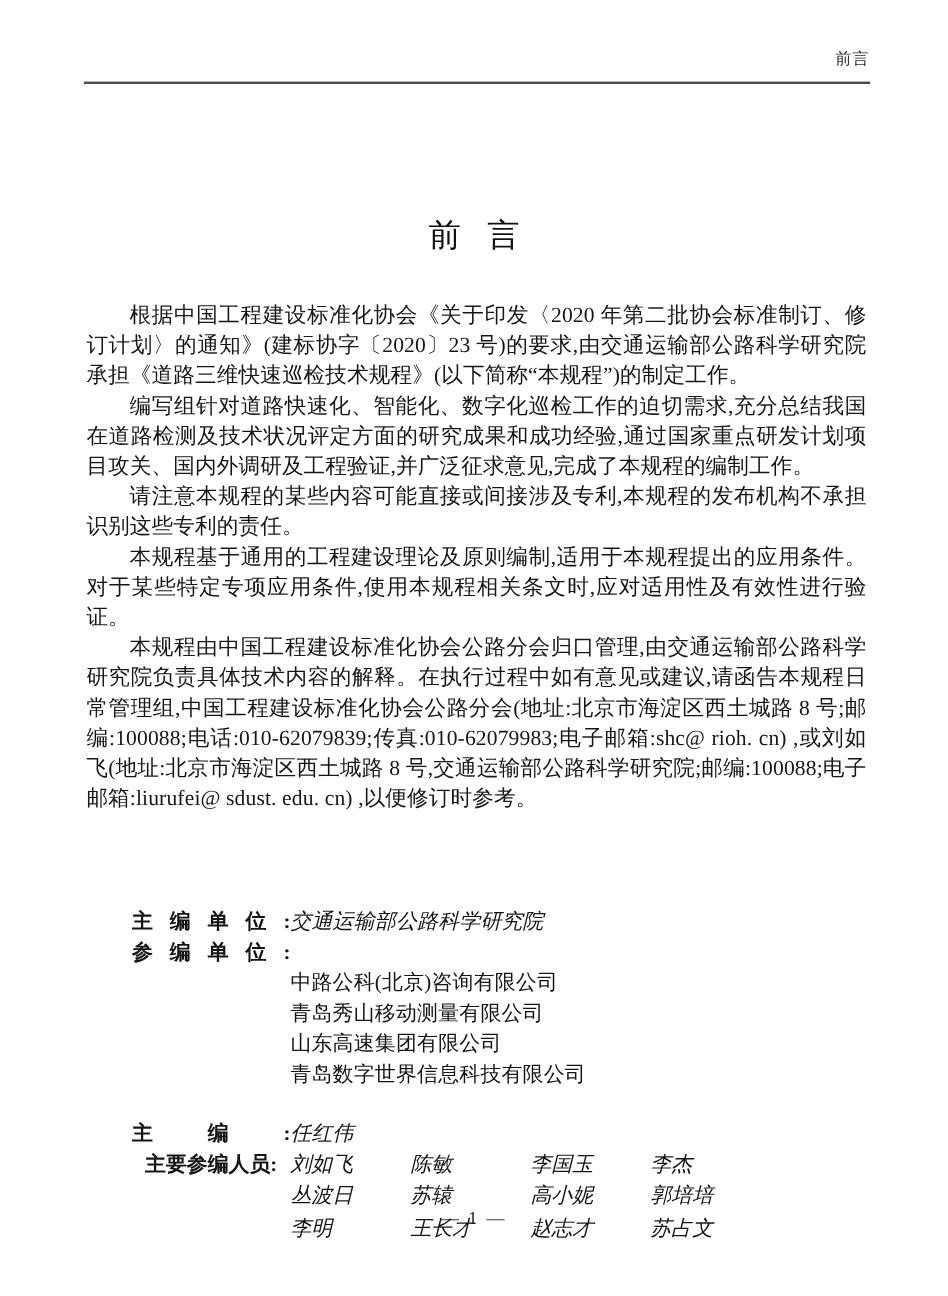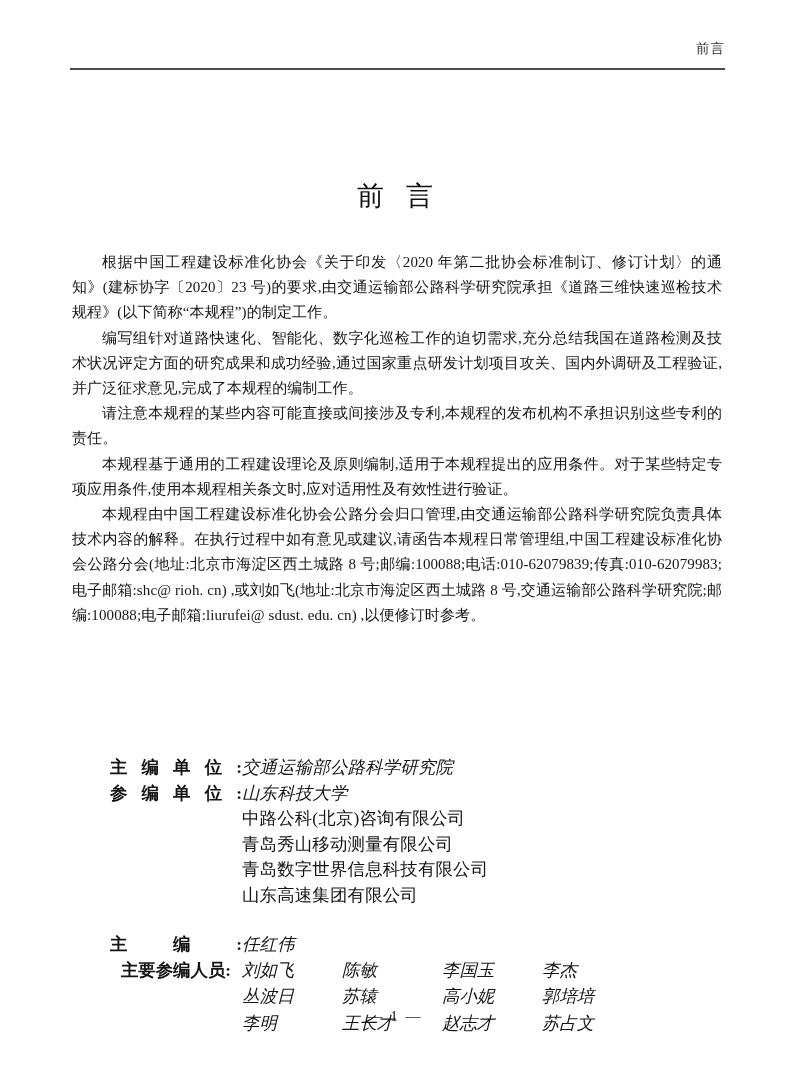--- a/index.html
+++ b/index.html
@@ -64,21 +64,21 @@
 
   
   .body-block {
     position: absolute;
     top: 250px;
     left: 72px;
     width: 650px;
   }
   p.para {
     margin: 0 0 0 0;
-    font-size: 15px;
+    font-size: 18px;
     line-height: 25.2px;
     text-align: justify;
     text-justify: inter-character;
     text-indent: 2em;
     color: #161616;
     letter-spacing: 0.1px;
   }
 
   
   .credits {
@@ -192,27 +192,26 @@
     </div>
 
     <div class="credit-row">
       <span class="credit-label">
         <span>参</span>
         <span>编</span>
         <span>单</span>
         <span>位</span>
           <span class="colon">:</span>
       </span>
-      <span class="credit-value">山东科技大学</span>
     </div>
 
     <div class="credit-sub">中路公科(北京)咨询有限公司</div>
     <div class="credit-sub">青岛秀山移动测量有限公司</div>
+    <div class="credit-sub">山东高速集团有限公司</div>
     <div class="credit-sub">青岛数字世界信息科技有限公司</div>
-    <div class="credit-sub">山东高速集团有限公司</div>
 
   </div>
 
   <div class="credits2">
 
     <div class="credit-row">
       <span class="credit-label">
         <span>主</span>
         <span>编</span>
           <span class="colon">:</span>

